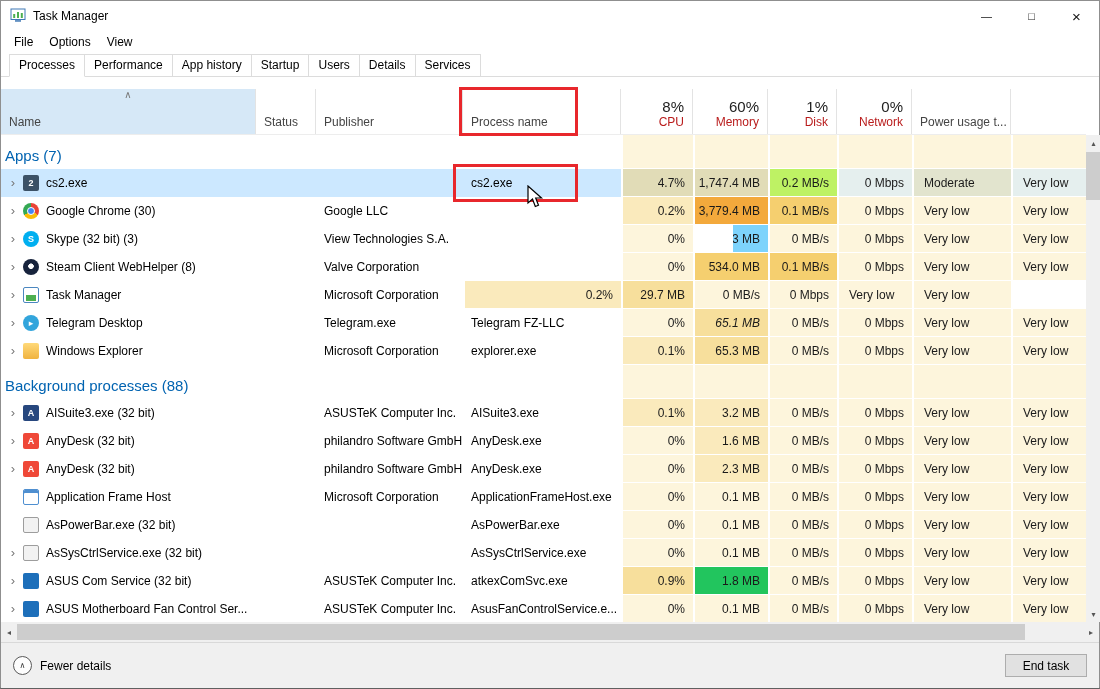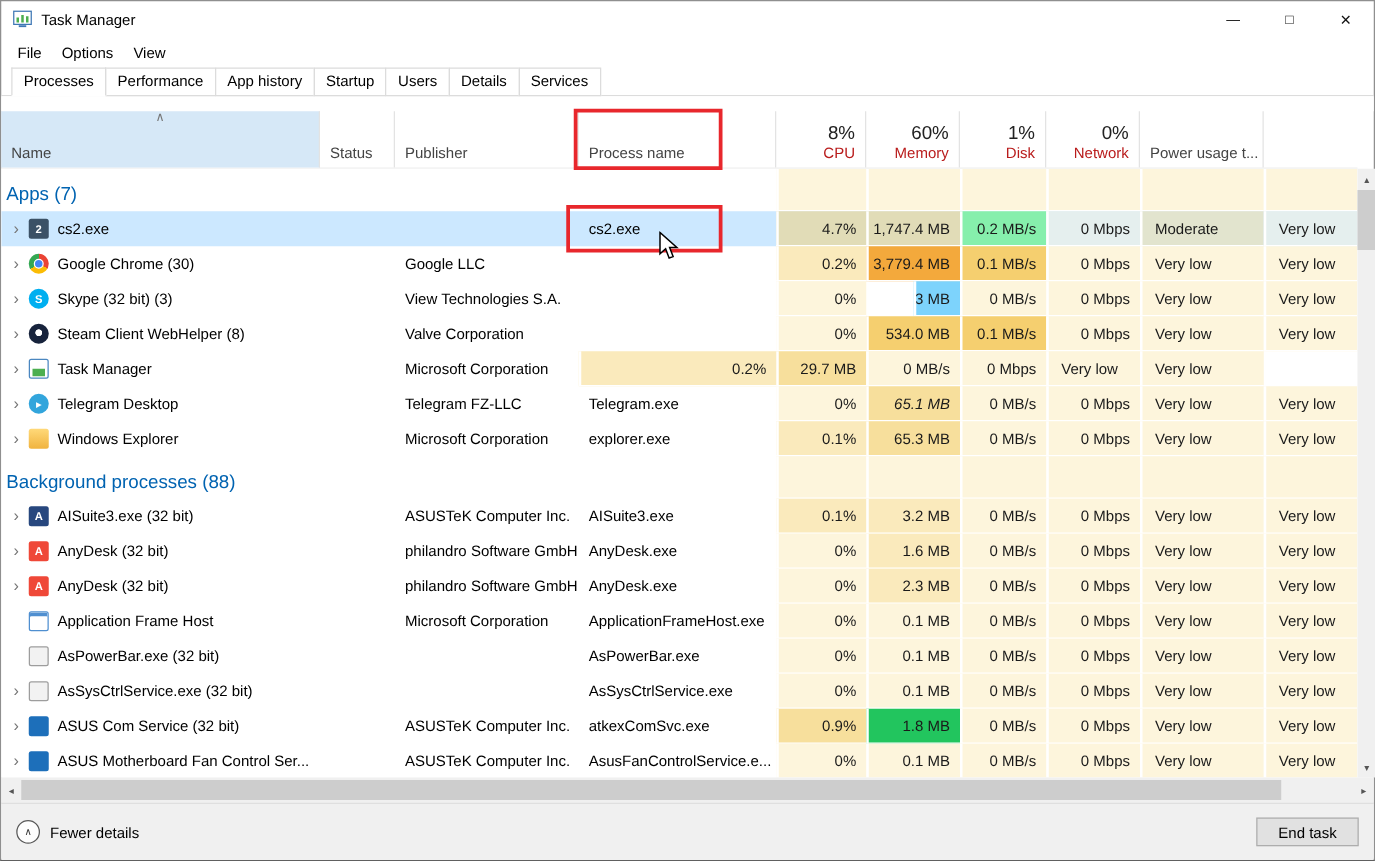--- a/index.html
+++ b/index.html
@@ -180,21 +180,21 @@
           <div class="cell namec">
             <div class="chev">›</div>
             <div class="picon" style="background: rgb(59, 81, 102);">2</div>
             <div class="pname">cs2.exe</div>
           </div>
           <div class="cell"></div>
           <div class="cell"></div>
           <div class="cell">cs2.exe</div>
           <div class="cell heat" style="background: rgb(225, 220, 183);">4.7%</div>
           <div class="cell heat" style="background: rgb(225, 220, 183);">1,747.4 MB</div>
-          <div class="cell heat" style="background: #86efac; padding-left: 24px;">0.2 MB/s</div>
+          <div class="cell heat" style="background: #bef264; padding-left: 24px;">0.2 MB/s</div>
           <div class="cell heat" style="background: rgb(229, 239, 238);">0 Mbps</div>
           <div class="cell heat txt" style="background: rgb(226, 228, 206);">Moderate</div>
           <div class="cell heat txt" style="background: rgb(229, 239, 238);">Very low</div>
         </div>
         <div class="trow data">
           <div class="cell namec">
             <div class="chev">›</div>
             <div class="picon chrome"></div>
             <div class="pname">Google Chrome (30)</div>
           </div>
@@ -255,22 +255,22 @@
           <div class="cell heat txt" style="background: rgb(253, 245, 220);">Very low</div>
           <div class="cell heat txt" style="background: rgb(253, 245, 220);">Very low</div>
         </div>
         <div class="trow data">
           <div class="cell namec">
             <div class="chev">›</div>
             <div class="picon" style="background: rgb(50, 165, 220); border-radius: 50%;">▸</div>
             <div class="pname">Telegram Desktop</div>
           </div>
           <div class="cell"></div>
+          <div class="cell">Telegram.exe</div>
           <div class="cell">Telegram FZ-LLC</div>
-          <div class="cell">Telegram.exe</div>
           <div class="cell heat" style="background: rgb(253, 245, 220);">0%</div>
           <div class="cell heat" style="background: rgb(247, 223, 156); font-style: italic;">65.1 MB</div>
           <div class="cell heat" style="background: rgb(253, 245, 220);">0 MB/s</div>
           <div class="cell heat" style="background: rgb(253, 245, 220);">0 Mbps</div>
           <div class="cell heat txt" style="background: rgb(253, 245, 220);">Very low</div>
           <div class="cell heat txt" style="background: rgb(253, 245, 220);">Very low</div>
         </div>
         <div class="trow data">
           <div class="cell namec">
             <div class="chev">›</div>

